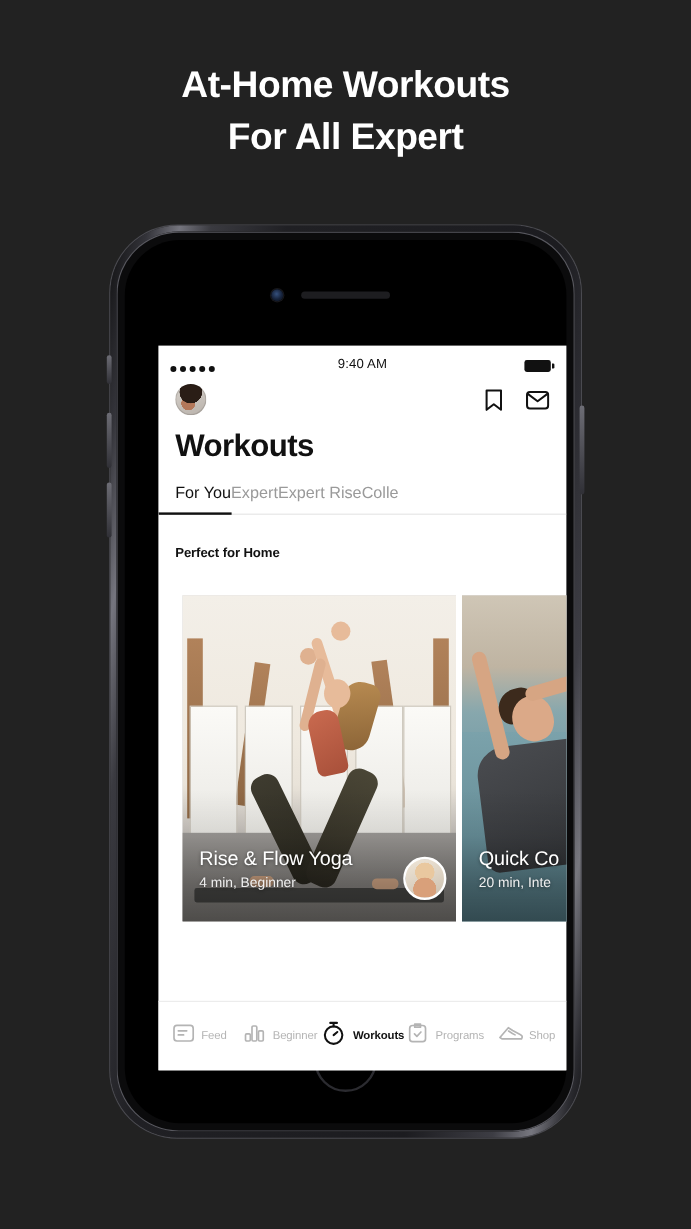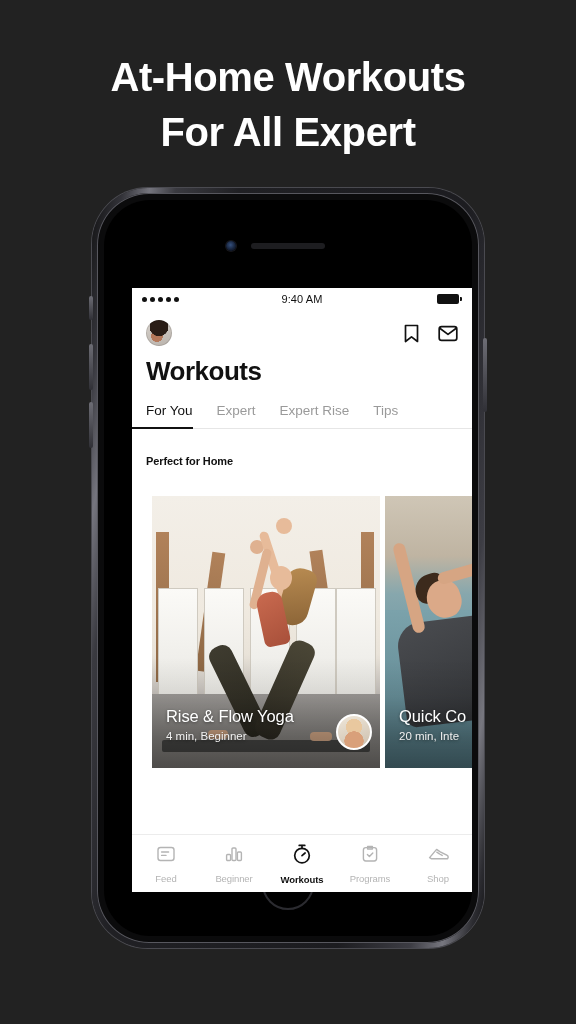--- a/index.html
+++ b/index.html
@@ -9,21 +9,21 @@
     font-family: "Liberation Sans", sans-serif;
     overflow: hidden;
   }
 
   .stage { position: relative; width: 576px; height: 1024px; background: #222222; }
 
   
   .promo {
     position: absolute; top: 50px; left: 0; width: 576px;
     text-align: center; color: #ffffff;
-    font-size: 40px; font-weight: bold; line-height: 1.38;
+    font-size: 31px; font-weight: bold; line-height: 1.38;
     letter-spacing: -0.4px;
   }
   .promo-line { display: block; }
 
   
   .phone {
     position: absolute; left: 92px; top: 188px;
     width: 392px; height: 760px;
     border-radius: 56px;
     background: linear-gradient(100deg,#0f0f10 0%, #34343a 6%, #75757e 11%, #3a3a40 16%, #202024 28%, #1c1c20 72%, #3d3d44 86%, #77777f 92%, #2c2c31 97%, #101012 100%);
@@ -69,21 +69,21 @@
 
   
   .screen {
     position: absolute; left: 28px; top: 88px;
     width: 340px; height: 604px;
     background: #ffffff; overflow: hidden;
   }
 
   
   .statusbar {
-    height: 22px; display: flex; align-items: center;
+    height: 22px; display: flex; align-items: flex-end;
     padding: 0 10px; position: relative;
   }
   .signal { display: flex; gap: 3px; align-items: center; }
   .signal i { width: 5px; height: 5px; border-radius: 50%; background: #111; display: block; }
   .clock {
     position: absolute; left: 0; right: 0; text-align: center;
     font-size: 11px; color: #111; letter-spacing: 0.1px;
   }
   .battery { margin-left: auto; display: flex; align-items: center; }
   .battery .body { width: 22px; height: 10px; border-radius: 2px; background: #111; }
@@ -108,21 +108,21 @@
   
   .page-title {
     padding: 0 14px; font-size: 26px; font-weight: bold;
     color: #111; letter-spacing: -0.5px; line-height: 1;
     margin-top: 2px;
   }
 
   
   .tabs {
     margin-top: 19px; padding-left: 14px;
-    display: flex; align-items: flex-end; gap: 24px;
+    display: flex; align-items: flex-end; 
     border-bottom: 1px solid #e6e6e6;
     white-space: nowrap;
   }
   .tab {
     font-size: 13.5px; color: #9a9a9a; padding-bottom: 10px;
     position: relative;
   }
   .tab.active { color: #111; }
   .tab.active::after {
     content: ""; position: absolute; left: -14px; right: 0; bottom: -1px;
@@ -255,21 +255,21 @@
       linear-gradient(160deg,#efe6d8,#cbbfae);
   }
 
   
   .tabbar {
     position: absolute; left: 0; right: 0; bottom: 0; height: 58px;
     border-top: 1px solid #ececec; background: #fff;
     display: flex; align-items: center;
   }
   .navitem {
-    flex: 1; display: flex; flex-direction: column;
+    flex: 1; display: flex; flex-direction: row;
     align-items: center; justify-content: center; gap: 5px;
   }
   .navlabel { font-size: 9.5px; color: #b4b4b4; letter-spacing: -0.1px; }
   .navitem.active .navlabel { color: #111; font-weight: bold; }
 </style>
 </head>
 <body>
 
 <div class="stage">
 
@@ -323,21 +323,21 @@
               </span>
             </div>
           </div>
 
           <div class="page-title">Workouts</div>
 
           <div class="tabs">
             <div class="tab active">For You</div>
             <div class="tab">Expert</div>
             <div class="tab">Expert Rise</div>
-            <div class="tab">Tips</div>
+            <div class="tab">Colle</div>
           </div>
 
           <div class="section-title">Perfect for Home</div>
 
           <div class="cards">
 
             <div class="card">
               <div class="art-yoga">
                 <div class="beam" style="left:4px;"></div>
                 <div class="beam" style="left:52px; top:56px; height:120px; transform:rotate(8deg);"></div>

